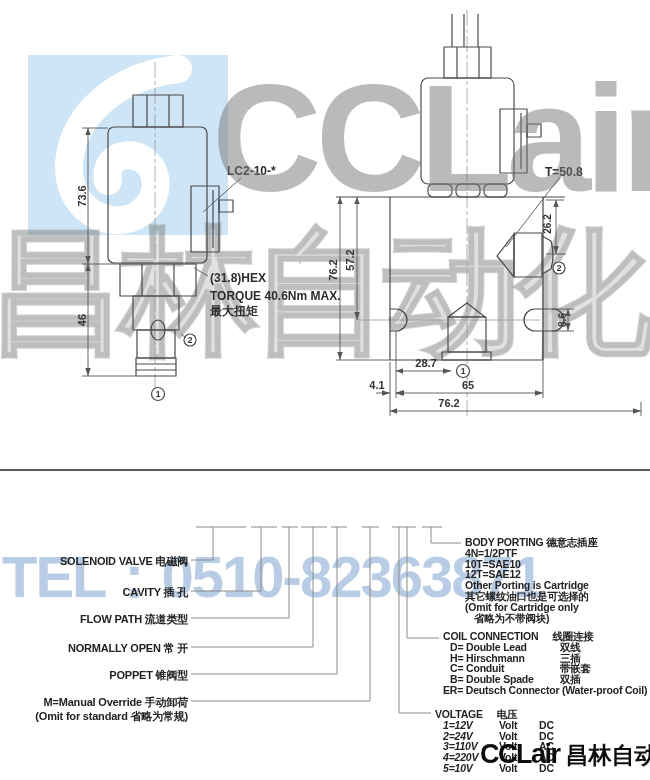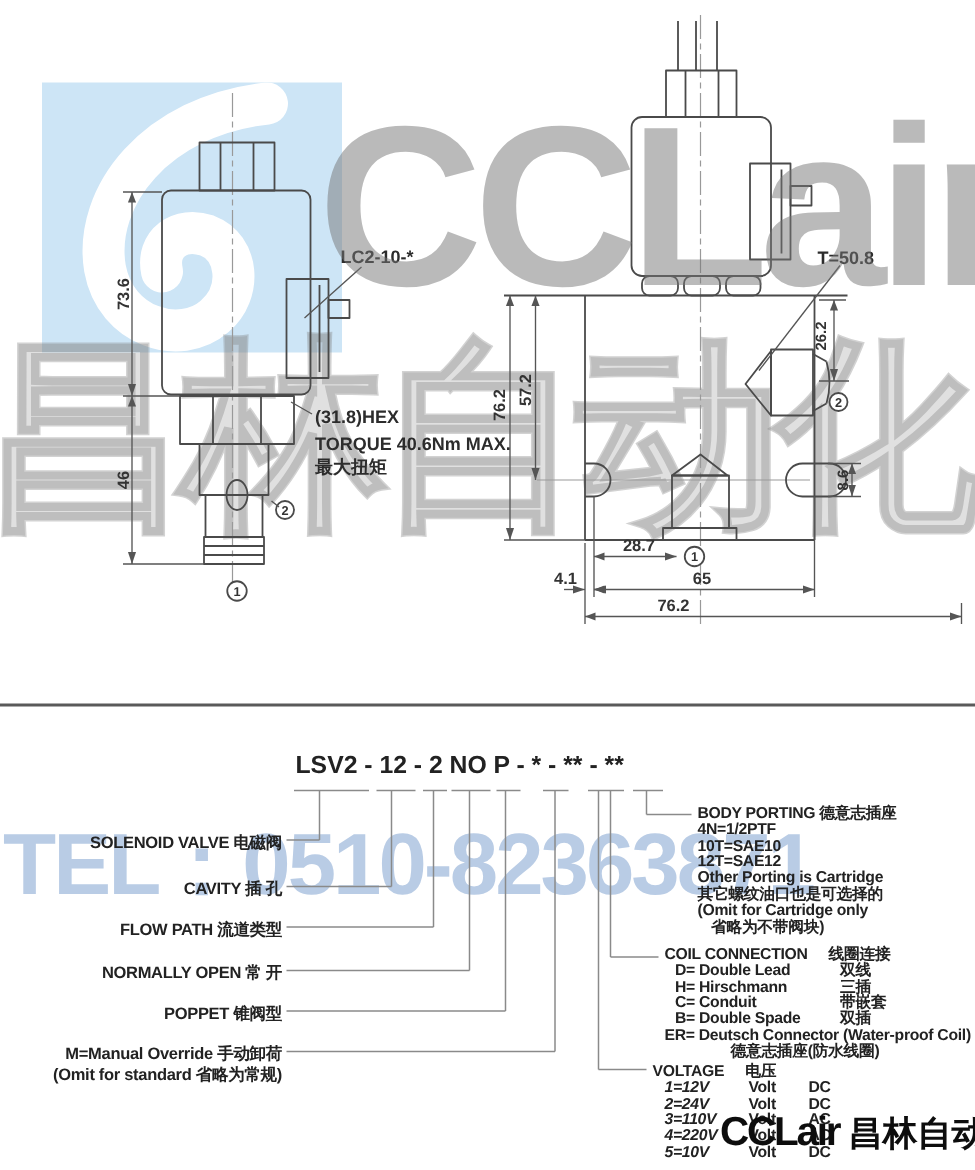--- a/index.html
+++ b/index.html
@@ -181,21 +181,20 @@
       <path d="M289,527 V618 M191,618 H289"></path>
       <path d="M313,527 V647 M191,647 H313"></path>
       <path d="M337,527 V674 M191,674 H337"></path>
       <path d="M370,527 V701 M191,701 H370"></path>
       <path d="M399,527 V713 M399,713 H431"></path>
       <path d="M407,527 V638 M407,638 H439"></path>
       <path d="M431,527 V543 M431,543 H461"></path>
     </g>
   </svg>
 
-  <div class="os" id="order-code">LSV2 - 12 - 2 NO P - * - ** - **</div>
 
   <div class="ll" style="top:554px">SOLENOID VALVE  电磁阀</div>
   <div class="ll" style="top:585px">CAVITY  插 孔</div>
   <div class="ll" style="top:612px">FLOW PATH  流道类型</div>
   <div class="ll" style="top:641px">NORMALLY OPEN  常 开</div>
   <div class="ll" style="top:668px">POPPET  锥阀型</div>
   <div class="ll" style="top:695px">M=Manual Override  手动卸荷</div>
   <div class="ll" style="top:709px">(Omit for standard  省略为常规)</div>
 
   <div class="os blk" id="body-porting">
@@ -219,21 +218,20 @@
     <div class="opt">
       <span class="en">H= Hirschmann</span><span>三插</span>
     </div>
     <div class="opt">
       <span class="en">C= Conduit</span><span>带嵌套</span>
     </div>
     <div class="opt">
       <span class="en">B= Double Spade</span><span>双插</span>
     </div>
     <div>ER= Deutsch Connector (Water-proof Coil)</div>
-    <div class="ercn">德意志插座(防水线圈)</div>
   </div>
 
   <div class="os blk" id="voltage">
     <div>
       <span>VOLTAGE</span><span class="tcn">电压</span>
     </div>
     <div class="opt">
       <span class="c">1=12V</span><span class="u">Volt</span><span>DC</span>
     </div>
     <div class="opt">

